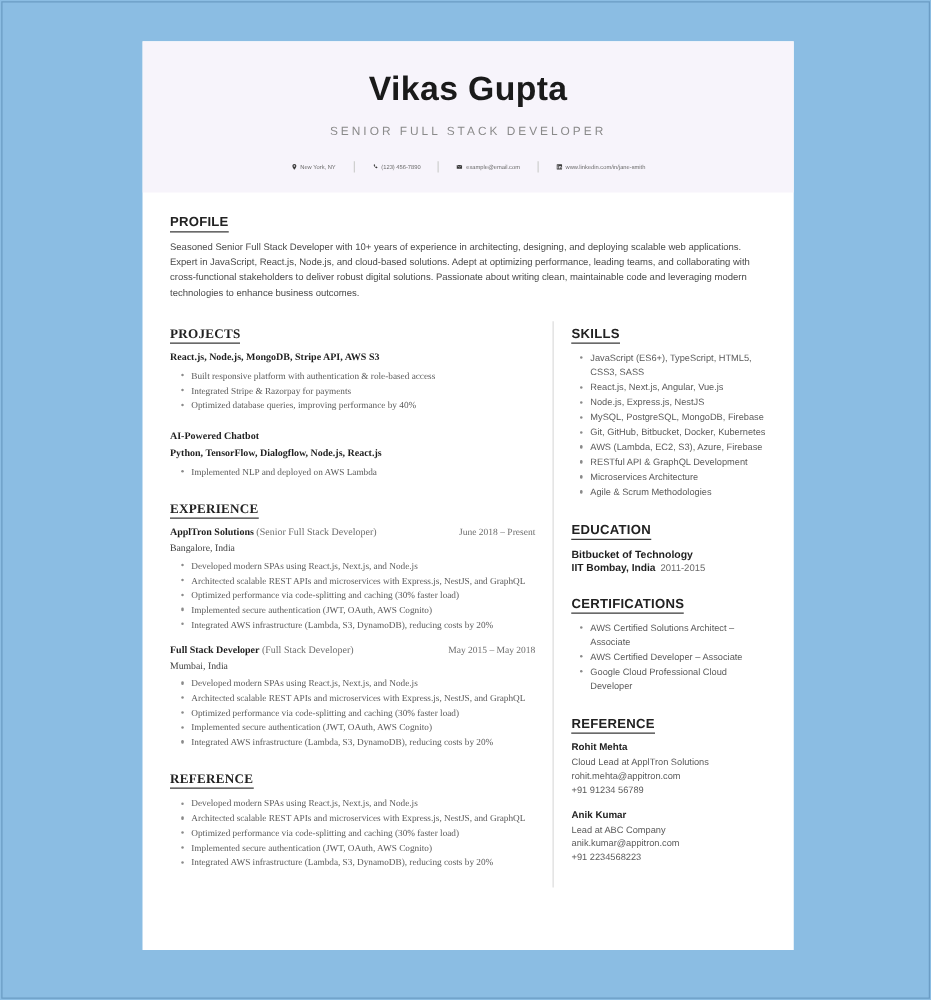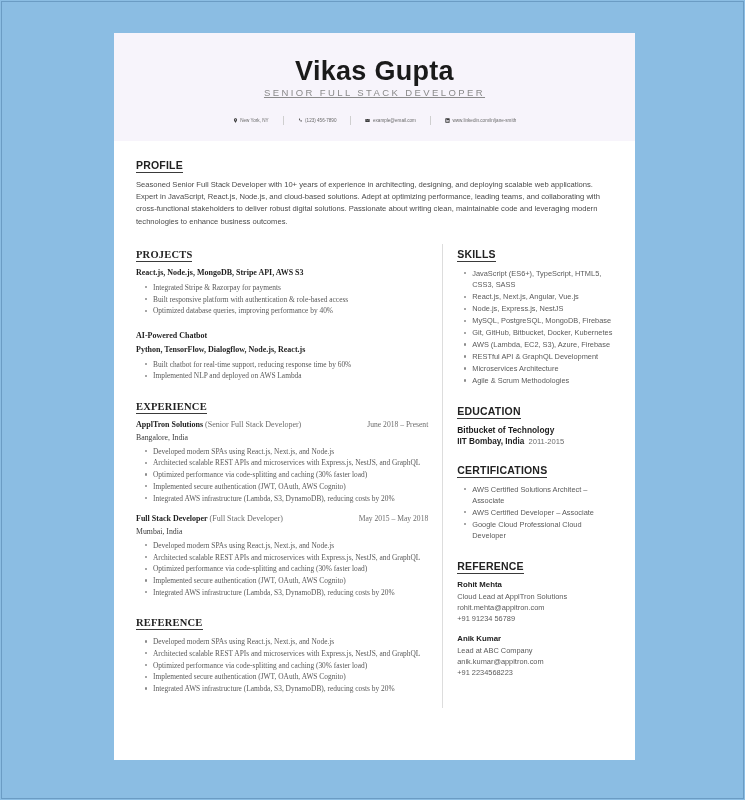--- a/index.html
+++ b/index.html
@@ -43,23 +43,22 @@
     font-size: 27px;
     font-weight: bold;
     color: #1a1a1a;
     letter-spacing: 0.3px;
     line-height: 1.1;
   }
   .role {
     font-size: 9.5px;
     color: #8a8a8a;
     letter-spacing: 2.4px;
-    margin-top: 0;
+    margin-top: 13px;
     text-transform: uppercase;
-    text-decoration: underline;
   }
   .contact-row {
     margin-top: 18px;
     display: flex;
     justify-content: center;
     align-items: center;
     gap: 0;
     font-size: 4.6px;
     color: #6a6a6a;
   }
@@ -309,31 +308,30 @@
       <div class="cols">
 
         <div class="col-left">
 
           <div class="block">
             <h2 class="sec">PROJECTS</h2>
 
             <div>
               <div class="item-stack">React.js, Node.js, MongoDB, Stripe API, AWS S3</div>
               <ul class="bullets">
+                <li>Built responsive platform with authentication &amp; role-based access</li>
                 <li>Integrated Stripe &amp; Razorpay for payments</li>
-                <li>Built responsive platform with authentication &amp; role-based access</li>
                 <li>Optimized database queries, improving performance by 40%</li>
               </ul>
             </div>
 
             <div class="mt14">
               <div class="item-title">AI-Powered Chatbot</div>
               <div class="item-stack">Python, TensorFlow, Dialogflow, Node.js, React.js</div>
               <ul class="bullets">
-                <li>Built chatbot for real-time support, reducing response time by 60%</li>
                 <li>Implemented NLP and deployed on AWS Lambda</li>
               </ul>
             </div>
           </div>
 
           <div class="block">
             <h2 class="sec">EXPERIENCE</h2>
 
             <div>
               <div class="exp-head">

